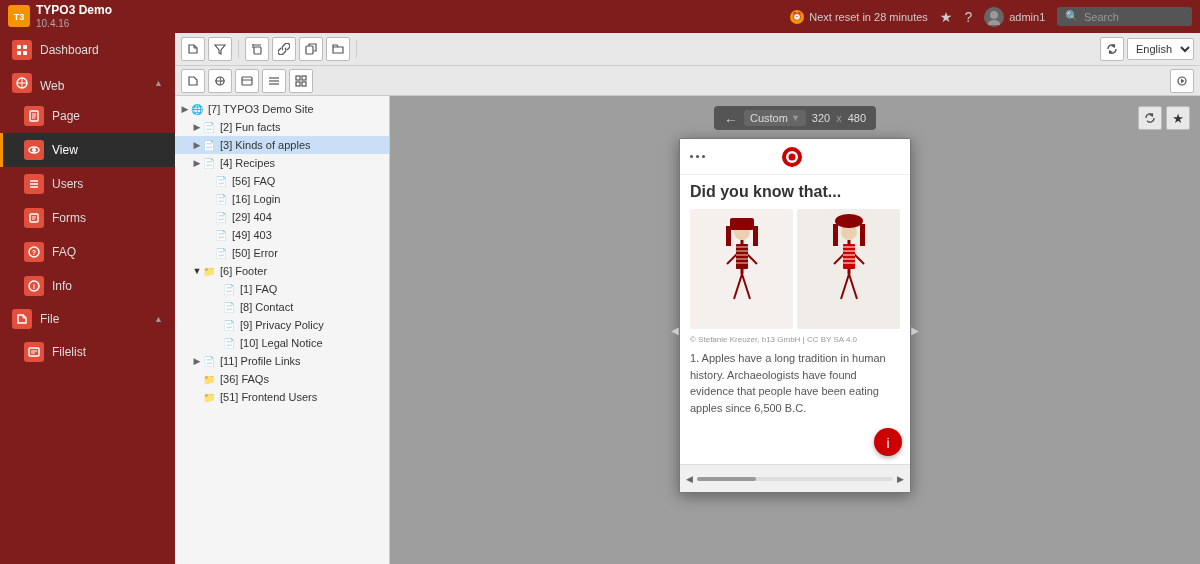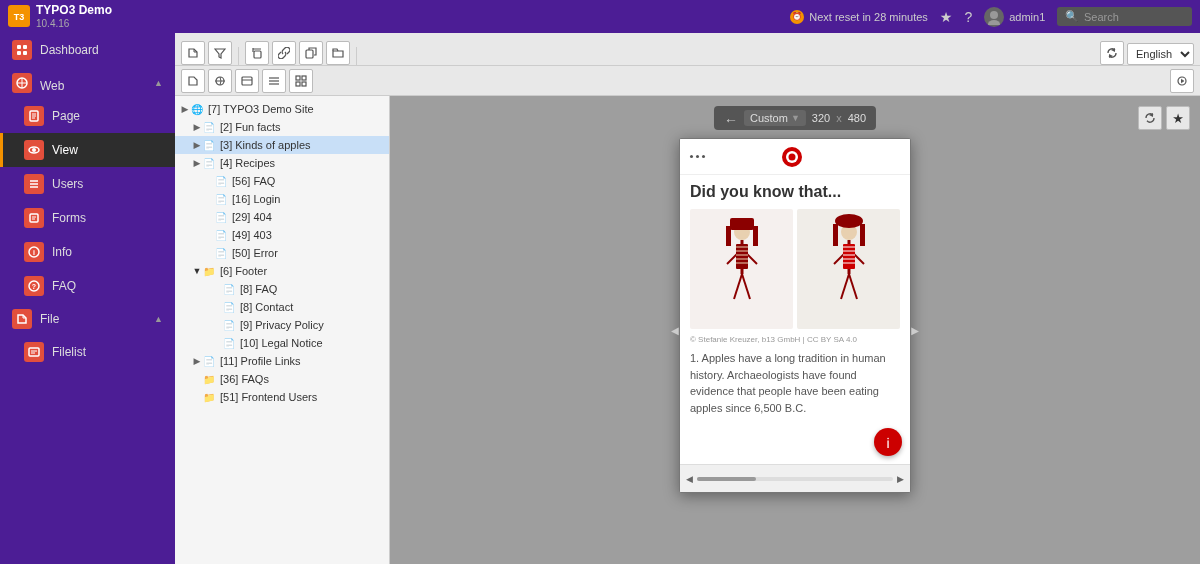--- a/index.html
+++ b/index.html
@@ -1,40 +1,40 @@
 <!DOCTYPE html>
 <html><head>
   <meta charset="utf-8">
   <style>
     * { margin: 0; padding: 0; box-sizing: border-box; }
     body { font-family: -apple-system, BlinkMacSystemFont, 'Segoe UI', sans-serif; font-size: 12px; background: #f0f0f0; display: flex; flex-direction: column; height: 564px; overflow: hidden; }
 
     
-    .topbar { height: 33px; background: #4c1d95; display: flex; align-items: center; padding: 0 8px; flex-shrink: 0; }
+    .topbar { height: 33px; background: #7f1d1d; display: flex; align-items: center; padding: 0 8px; flex-shrink: 0; }
     .topbar-logo { display: flex; align-items: center; gap: 6px; }
     .typo3-icon { width: 22px; height: 22px; background: #f49200; border-radius: 3px; display: flex; align-items: center; justify-content: center; color: white; font-weight: bold; font-size: 10px; }
     .topbar-title { color: white; font-size: 12px; line-height: 1.2; }
     .topbar-title .name { font-weight: bold; }
     .topbar-title .version { color: #aaa; font-size: 10px; }
     .topbar-separator { flex: 1; }
     .topbar-actions { display: flex; align-items: center; gap: 12px; }
     .reset-info { display: flex; align-items: center; gap: 5px; color: #ccc; font-size: 11px; }
     .reset-icon { width: 14px; height: 14px; background: #f49200; border-radius: 50%; display: flex; align-items: center; justify-content: center; color: white; font-size: 8px; }
     .topbar-icon-btn { color: #ccc; cursor: pointer; font-size: 14px; }
     .user-area { display: flex; align-items: center; gap: 5px; color: #ccc; font-size: 11px; cursor: pointer; }
     .user-avatar { width: 20px; height: 20px; background: #666; border-radius: 50%; display: flex; align-items: center; justify-content: center; color: white; font-size: 9px; }
     .search-area { display: flex; align-items: center; background: #555; border-radius: 3px; padding: 3px 8px; gap: 5px; min-width: 130px; }
     .search-area input { background: transparent; border: none; outline: none; color: #ccc; font-size: 11px; width: 100px; }
     .search-area input::placeholder { color: #999; }
 
     
     .main-layout { display: flex; flex: 1; overflow: hidden; }
 
     
-    .sidebar { width: 175px; background: #4c1d95; display: flex; flex-direction: column; flex-shrink: 0; overflow-y: auto; }
+    .sidebar { width: 175px; background: #7f1d1d; display: flex; flex-direction: column; flex-shrink: 0; overflow-y: auto; }
     .sidebar-item { display: flex; align-items: center; gap: 8px; padding: 7px 12px; cursor: pointer; color: #ddd; font-size: 12px; position: relative; }
     .sidebar-item.active { background: #2d2d2d; color: white; }
     .sidebar-item.active::before { content: ''; position: absolute; left: 0; top: 0; bottom: 0; width: 3px; background: #f49200; }
     .sidebar-icon { width: 20px; height: 20px; border-radius: 3px; display: flex; align-items: center; justify-content: center; flex-shrink: 0; font-size: 11px; color: white; }
     .si-dashboard { background: #e24f3c; }
     .si-web { background: #e24f3c; }
     .si-page { background: #e24f3c; }
     .si-view { background: #e24f3c; }
     .si-list { background: #e24f3c; }
     .si-forms { background: #e24f3c; }
@@ -42,21 +42,21 @@
     .si-faq { background: #e24f3c; }
     .si-file { background: #e24f3c; }
     .si-filelist { background: #e24f3c; }
     .sidebar-section { display: flex; align-items: center; justify-content: space-between; padding: 6px 12px; color: #ddd; font-size: 12px; cursor: pointer; }
     .sidebar-chevron { font-size: 9px; color: #999; }
 
     
     .content-area { flex: 1; display: flex; flex-direction: column; overflow: hidden; background: #ddd; }
 
     
-    .toolbar { height: 33px; background: #e8e8e8; border-bottom: 1px solid #ccc; display: flex; align-items: flex-end; padding: 0 6px; gap: 3px; flex-shrink: 0; }
+    .toolbar { height: 33px; background: #e8e8e8; border-bottom: 1px solid #ccc; display: flex; align-items: center; padding: 0 6px; gap: 3px; flex-shrink: 0; }
     .toolbar-btn { width: 24px; height: 24px; border: 1px solid #bbb; background: white; border-radius: 2px; display: flex; align-items: center; justify-content: center; cursor: pointer; font-size: 11px; color: #555; }
     .toolbar-separator { width: 1px; height: 18px; background: #ccc; margin: 0 3px; }
     .toolbar-refresh { margin-left: auto; }
     .lang-select { height: 22px; border: 1px solid #bbb; background: white; border-radius: 2px; font-size: 11px; padding: 0 4px; color: #333; }
 
     
     .sub-toolbar { height: 30px; background: #e8e8e8; border-bottom: 1px solid #ccc; display: flex; align-items: center; padding: 0 6px; gap: 3px; flex-shrink: 0; }
 
     
     .middle-area { display: flex; flex: 1; overflow: hidden; }
@@ -184,37 +184,37 @@
         <svg width="12" height="12" viewBox="0 0 12 12">
             <rect x="2" y="2" width="8" height="8" rx="1" fill="none" stroke="white" stroke-width="1.5"></rect>
             <line x1="4" y1="5" x2="8" y2="5" stroke="white"></line>
             <line x1="4" y1="7" x2="7" y2="7" stroke="white"></line>
           </svg>
       </div>
       <span>Forms</span>
     </div>
 
     <div class="sidebar-item" style="padding-left:24px;">
+      <div class="sidebar-icon si-faq">
+        <svg width="12" height="12" viewBox="0 0 12 12">
+            <circle cx="6" cy="6" r="5" fill="none" stroke="white" stroke-width="1.5"></circle>
+            <text x="6" y="9" text-anchor="middle" fill="white" font-size="7" font-weight="bold">?</text>
+          </svg>
+      </div>
+      <span>FAQ</span>
+    </div>
+
+    <div class="sidebar-item" style="padding-left:24px;">
       <div class="sidebar-icon si-info">
         <svg width="12" height="12" viewBox="0 0 12 12">
             <circle cx="6" cy="6" r="5" fill="none" stroke="white" stroke-width="1.5"></circle>
             <text x="6" y="9" text-anchor="middle" fill="white" font-size="7" font-weight="bold">i</text>
           </svg>
       </div>
       <span>Info</span>
-    </div>
-
-    <div class="sidebar-item" style="padding-left:24px;">
-      <div class="sidebar-icon si-faq">
-        <svg width="12" height="12" viewBox="0 0 12 12">
-            <circle cx="6" cy="6" r="5" fill="none" stroke="white" stroke-width="1.5"></circle>
-            <text x="6" y="9" text-anchor="middle" fill="white" font-size="7" font-weight="bold">?</text>
-          </svg>
-      </div>
-      <span>FAQ</span>
     </div>
 
     <div class="sidebar-section">
       <div style="display:flex;align-items:center;gap:8px;">
         <div class="sidebar-icon si-file">
           <svg width="12" height="12" viewBox="0 0 12 12">
               <path d="M2,2 L7,2 L10,5 L10,10 L2,10 Z" fill="none" stroke="white" stroke-width="1.5"></path>
               <polyline points="7,2 7,5 10,5" fill="none" stroke="white" stroke-width="1"></polyline>
             </svg>
         </div>
@@ -392,21 +392,21 @@
 
           <div class="tree-item" style="padding-left:16px;">
             <span class="tree-toggle" style="color:#333;">▼</span>
             <span class="tree-page-icon">📁</span>
             <span>[6] Footer</span>
           </div>
 
           <div class="tree-item" style="padding-left:36px;">
             <span class="tree-toggle" style="visibility:hidden;">▶</span>
             <span class="tree-page-icon">📄</span>
-            <span>[8] FAQ</span>
+            <span>[1] FAQ</span>
           </div>
 
           <div class="tree-item" style="padding-left:36px;">
             <span class="tree-toggle" style="visibility:hidden;">▶</span>
             <span class="tree-page-icon">📄</span>
             <span>[8] Contact</span>
           </div>
 
           <div class="tree-item" style="padding-left:36px;">
             <span class="tree-toggle" style="visibility:hidden;">▶</span>

